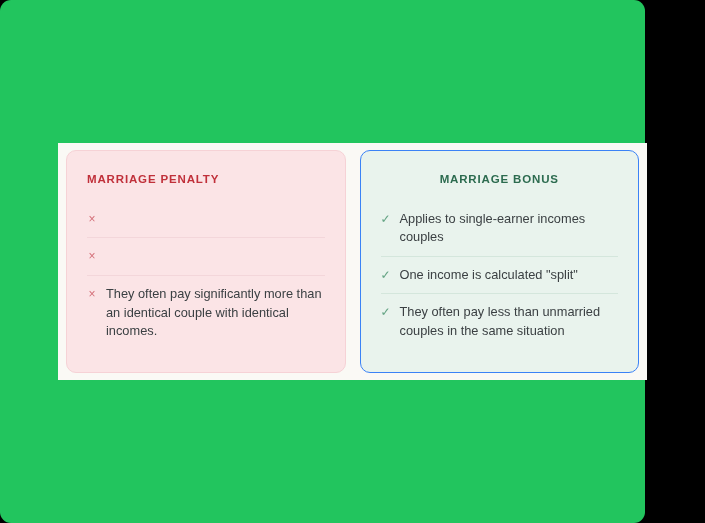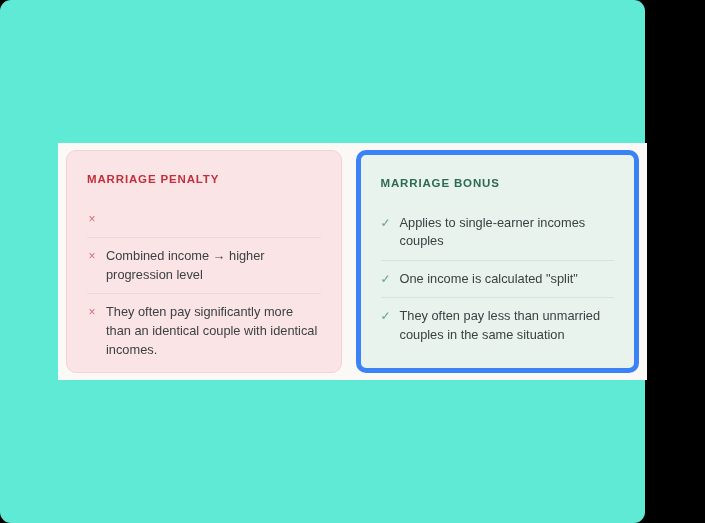--- a/index.html
+++ b/index.html
@@ -11,21 +11,21 @@
     width: 705px;
     height: 523px;
     overflow: hidden;
     font-family: "Liberation Sans", sans-serif;
   }
 
   .stage {
     position: relative;
     width: 645px;
     height: 523px;
-    background: #5eead4;
+    background: #22c55e;
     border-radius: 11px;
   }
 
   .panel {
     position: absolute;
     left: 58px;
     top: 143px;
     width: 589px;
     height: 237px;
     background: #faf9f5;
@@ -46,21 +46,22 @@
     flex-direction: column;
   }
 
   .card-penalty {
     background: #fbe4e6;
     border: 1px solid #f6d2d6;
   }
 
   .card-bonus {
     background: #e9f3ed;
-    border: 5px solid #3b82f6;
+    border: 1px solid #3b82f6;
+    align-items: center;
   }
 
   .card-title {
     font-size: 11.5px;
     font-weight: bold;
     letter-spacing: 0.85px;
     margin: 0 0 14px 0;
     line-height: 1.2;
   }
 
@@ -118,21 +119,20 @@
       <h3 class="card-title">MARRIAGE PENALTY</h3>
 
       <ul class="list">
 
         <li class="list-item">
           <span class="marker marker-x">×</span>
         </li>
 
         <li class="list-item">
           <span class="marker marker-x">×</span>
-          <span class="item-text">Combined income → higher progression level</span>
         </li>
 
         <li class="list-item">
           <span class="marker marker-x">×</span>
           <span class="item-text">They often pay significantly more than an identical couple with identical incomes.</span>
         </li>
 
       </ul>
     </section>
 

